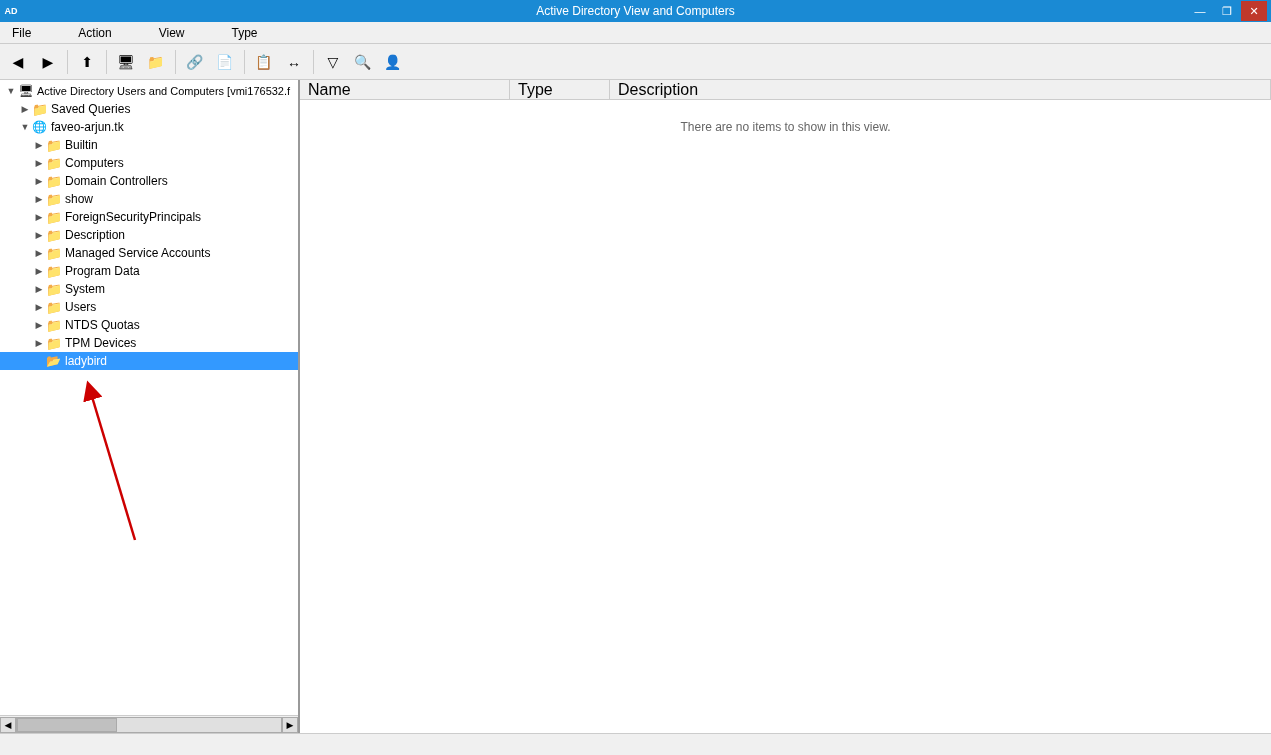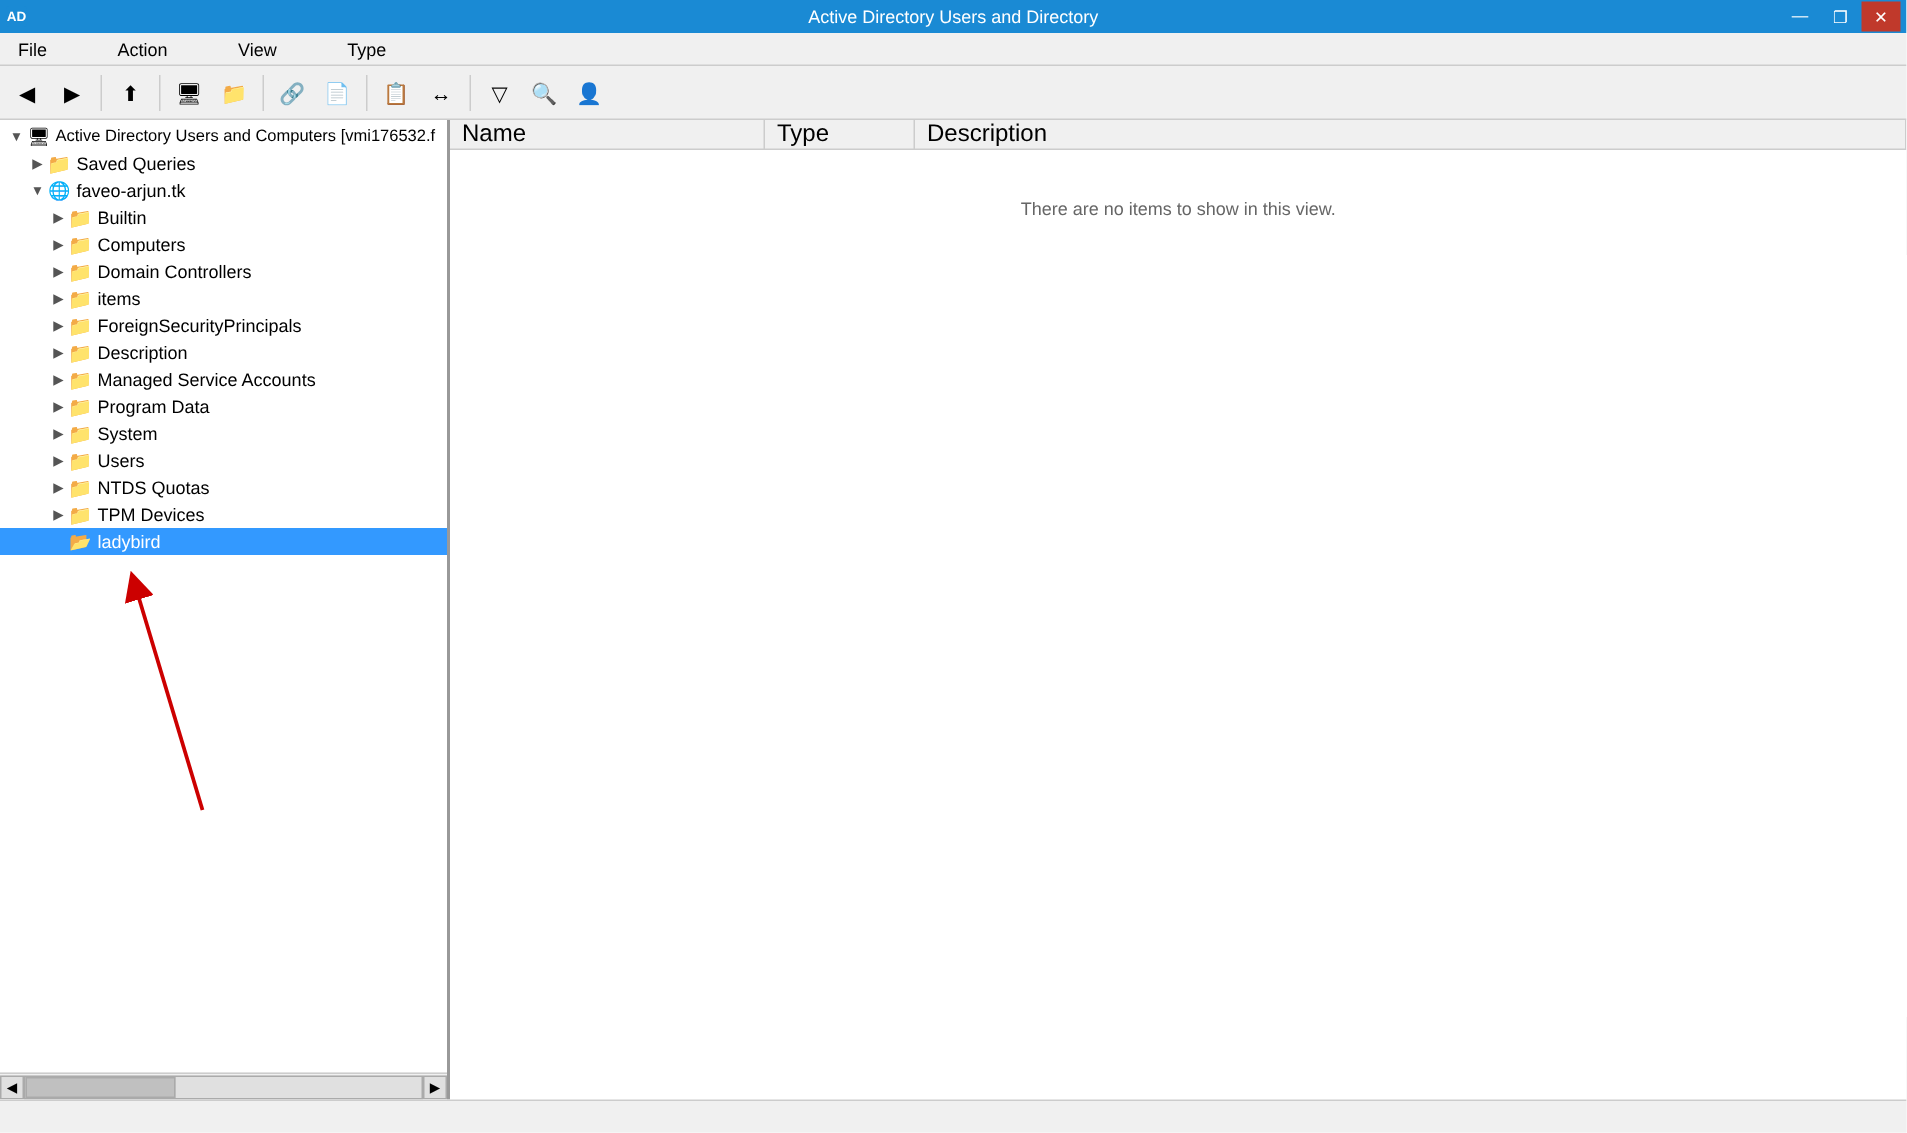--- a/index.html
+++ b/index.html
@@ -187,21 +187,21 @@
     }
     .col-name { width: 210px; }
     .col-type { width: 100px; }
     .col-desc { flex: 1; }
 
     .content-body {
       flex: 1;
       display: flex;
       align-items: flex-start;
       justify-content: center;
-      padding-top: 32px;
+      padding-top: 20px;
     }
 
     .empty-message {
       color: #666;
       font-size: 12px;
       text-align: center;
     }
 
     
     .tree-scrollbar {
@@ -270,21 +270,21 @@
   </style>
 </head>
 <body>
 
 <div style="position:relative; width:1271px; height:755px; overflow:hidden;">
 
   <div class="title-bar">
     <div class="title-bar-left">
       <div class="app-icon">AD</div>
     </div>
-    <span class="title-bar-title">Active Directory Users and Directory</span>
+    <span class="title-bar-title">Active Directory View and Computers</span>
     <div class="title-bar-controls">
       <button class="title-btn">—</button>
       <button class="title-btn">❐</button>
       <button class="title-btn close">✕</button>
     </div>
   </div>
 
   <div class="menu-bar">
     <span class="menu-item">File</span>
     <span class="menu-item">Action</span>
@@ -349,21 +349,21 @@
 
         <div class="tree-item indent-2">
           <div class="tree-expand">▶</div>
           <div class="tree-icon icon-folder">📁</div>
           <span>Domain Controllers</span>
         </div>
 
         <div class="tree-item indent-2">
           <div class="tree-expand">▶</div>
           <div class="tree-icon icon-folder">📁</div>
-          <span>items</span>
+          <span>show</span>
         </div>
 
         <div class="tree-item indent-2">
           <div class="tree-expand">▶</div>
           <div class="tree-icon icon-folder">📁</div>
           <span>ForeignSecurityPrincipals</span>
         </div>
 
         <div class="tree-item indent-2">
           <div class="tree-expand">▶</div>

